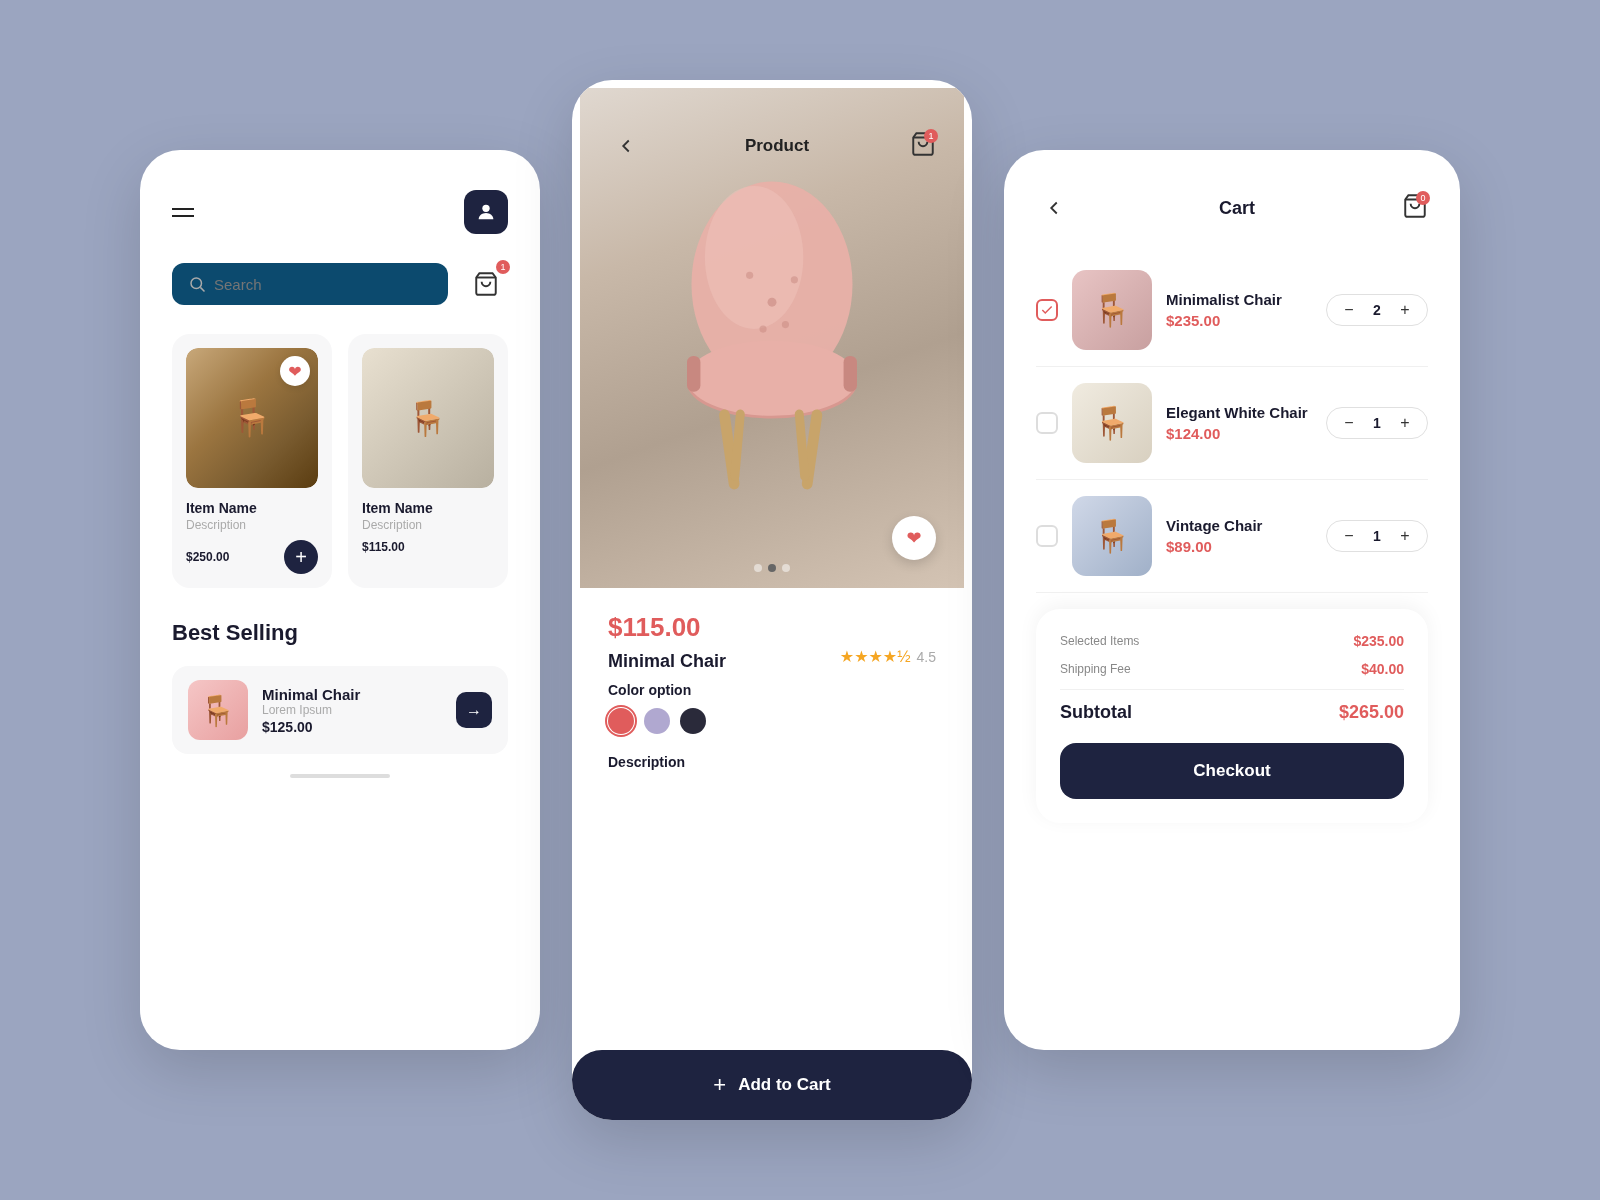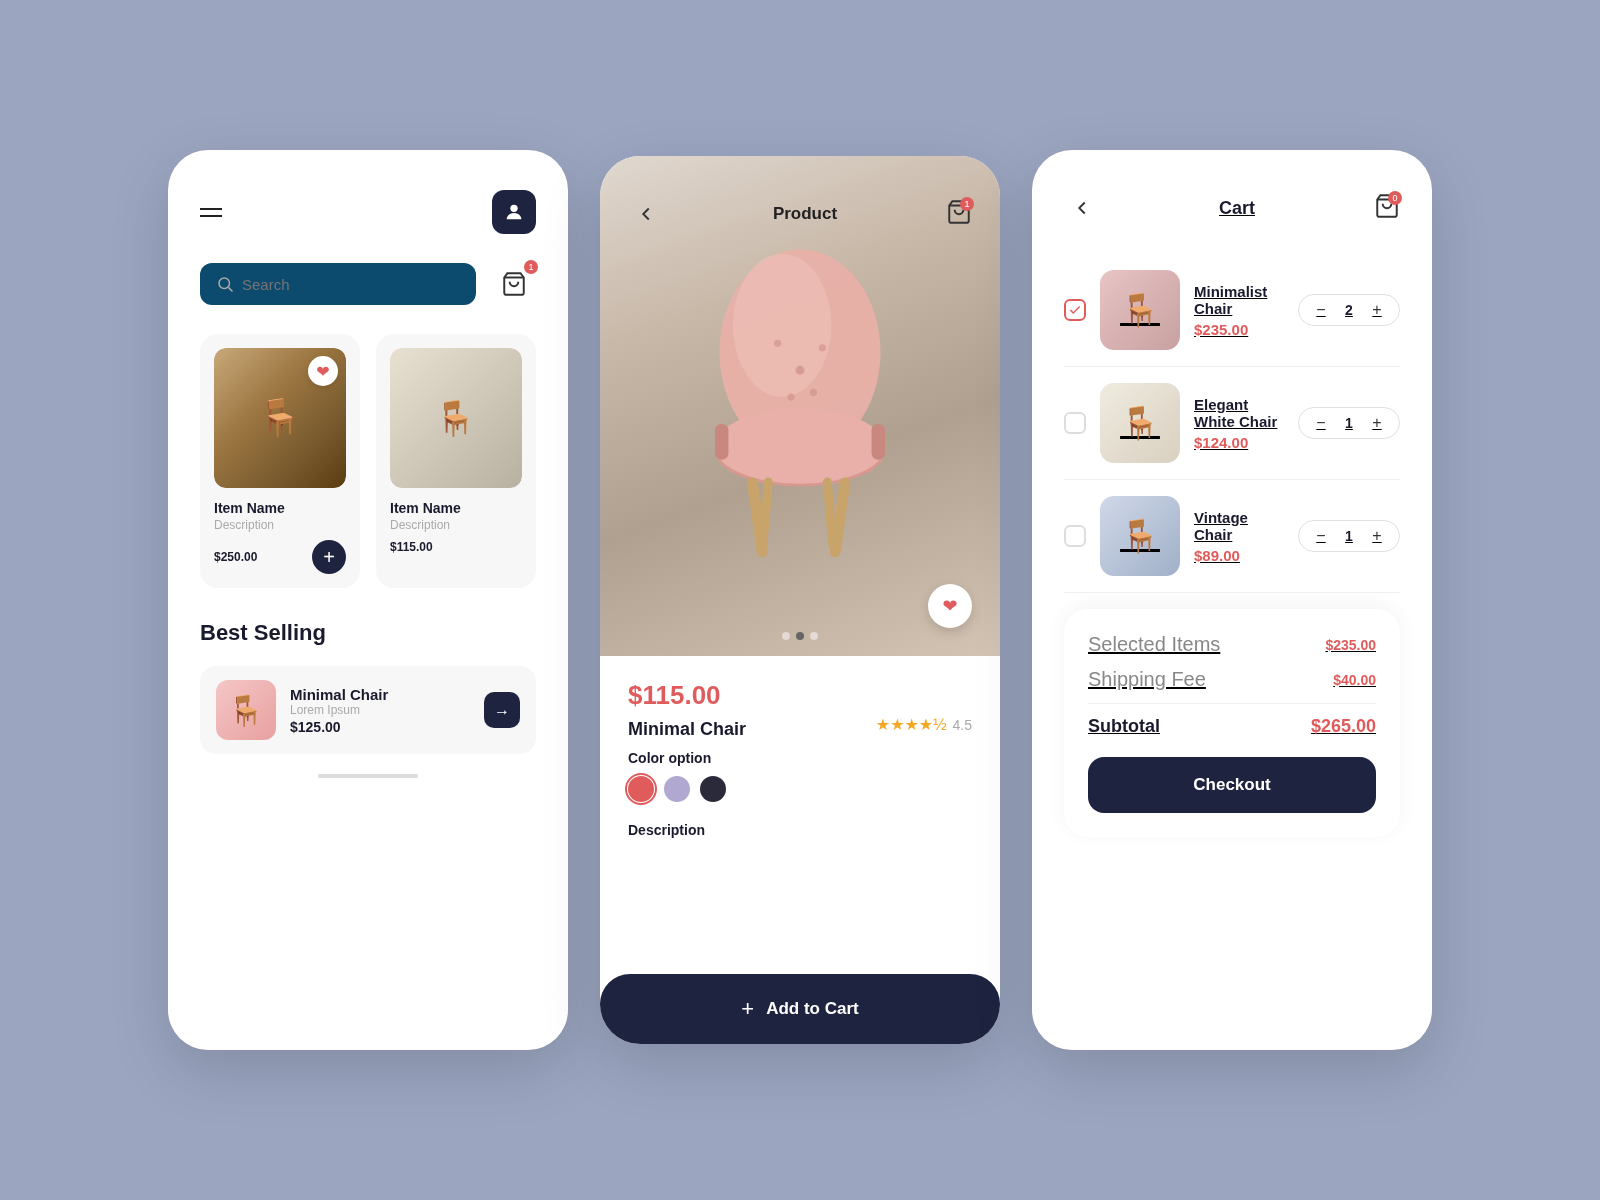--- a/index.html
+++ b/index.html
@@ -32,29 +32,28 @@
     }
     
     .screen-home {
       width: 400px;
       height: 900px;
       padding: 40px 32px 30px;
     }
     
     .screen-product {
       width: 400px;
-      height: 888px;
-      padding: 0;
+      height: 1040px;
+      padding: 8px;
     }
     
     .screen-cart {
-      width: 400px;
+      width: 456px;
       height: 900px;
       padding: 40px 32px 30px;
-      text-decoration: underline;
     }
 
     
     .home-header {
       display: flex;
       justify-content: space-between;
       align-items: center;
       margin-bottom: 28px;
     }
     .hamburger-icon {
@@ -508,21 +507,21 @@
       margin-top: 16px;
       box-shadow: 0 -4px 20px rgba(0,0,0,0.05);
     }
     .summary-row {
       display: flex;
       justify-content: space-between;
       align-items: center;
       margin-bottom: 12px;
     }
     .summary-label {
-      font-size: 20px;
+      font-size: 12px;
       color: #888;
     }
     .summary-value {
       font-size: 14px;
       font-weight: 600;
       color: #e05c5c;
     }
     .summary-divider {
       height: 1px;
       background: #f0f0f0;

